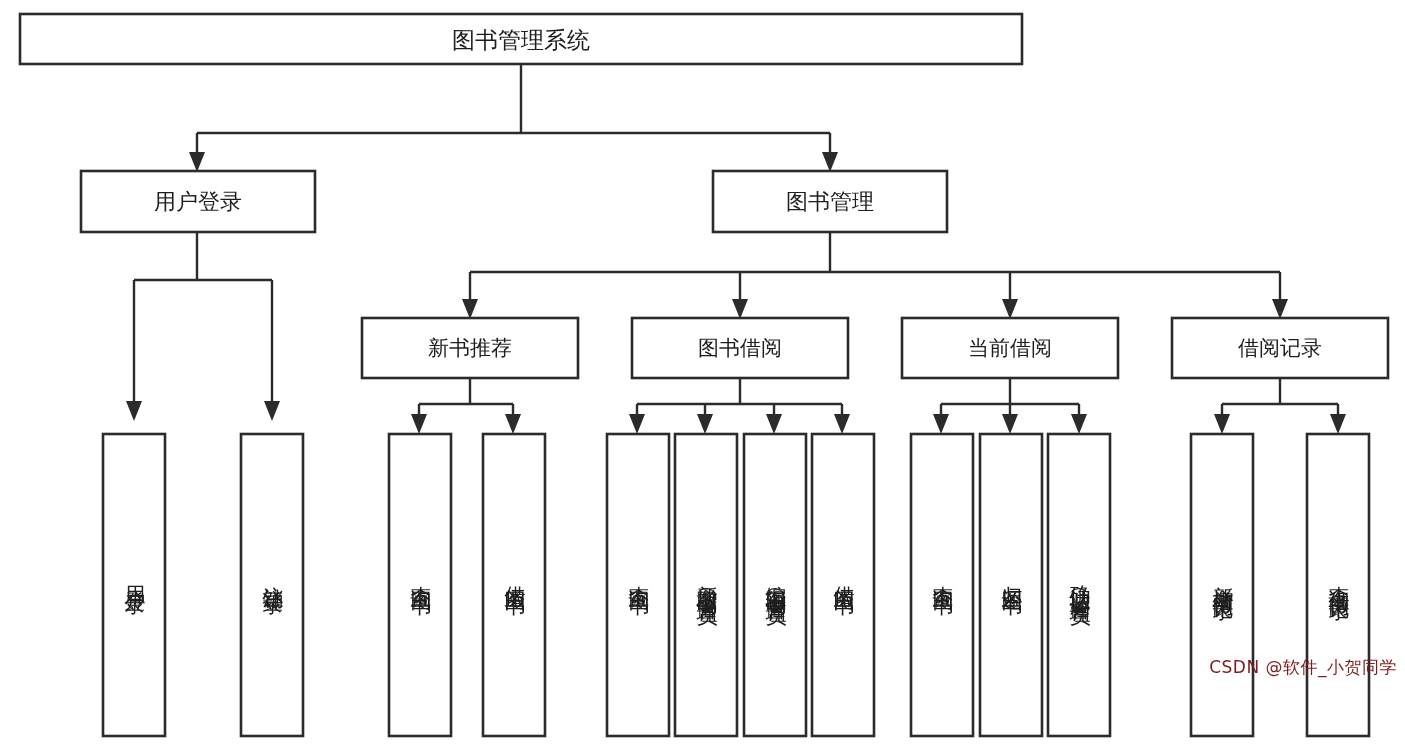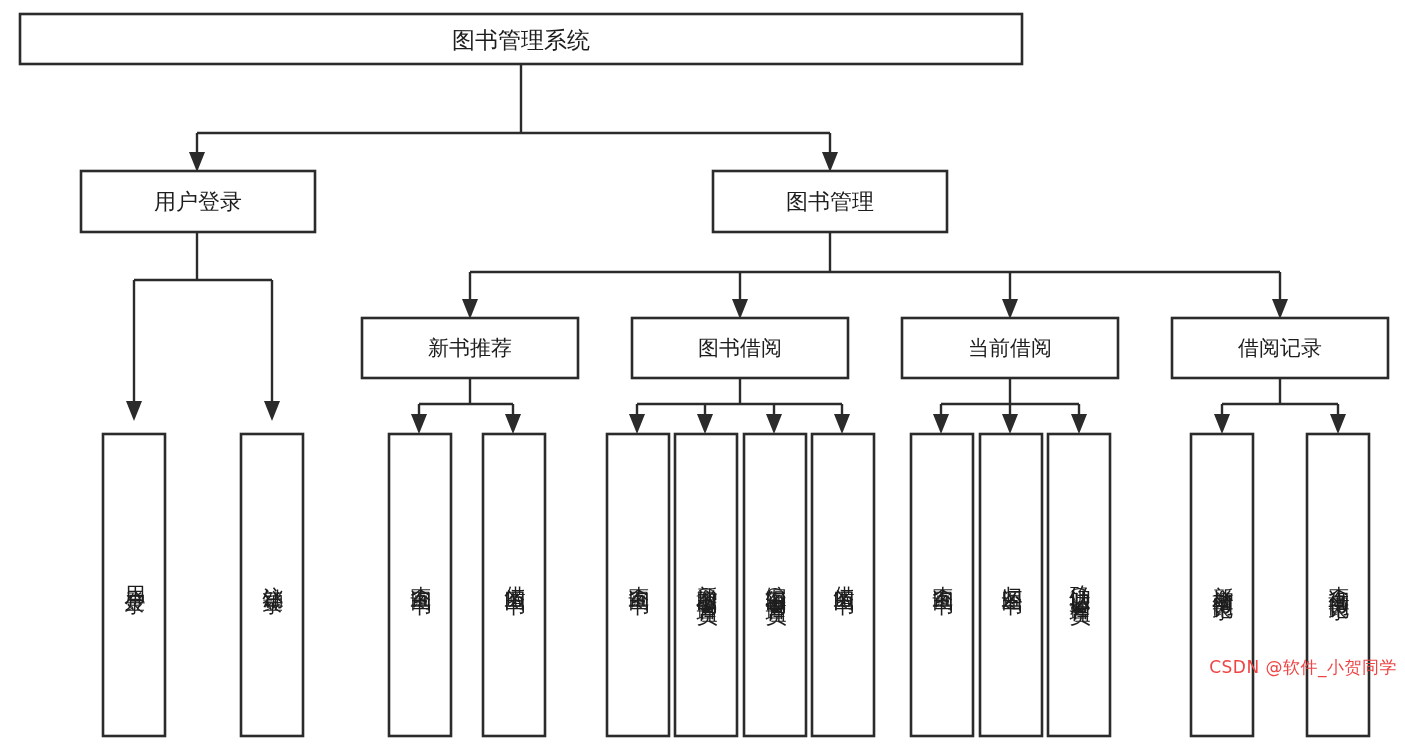--- a/index.html
+++ b/index.html
@@ -55,21 +55,21 @@
     writing-mode: vertical-rl;
     text-orientation: upright;
     letter-spacing: 3px;
   }
   .watermark {
     position: absolute;
     right: 8px;
     bottom: 4px;
     font-family: "DejaVu Sans", "Liberation Sans", sans-serif;
     font-size: 17px;
-    color: #ef4444;
+    color: #7f1d1d;
     white-space: nowrap;
     pointer-events: none;
     letter-spacing: 0.5px;
   }
 </style>
 </head>
 <body>
 
 <div id="diagram-root">
 

